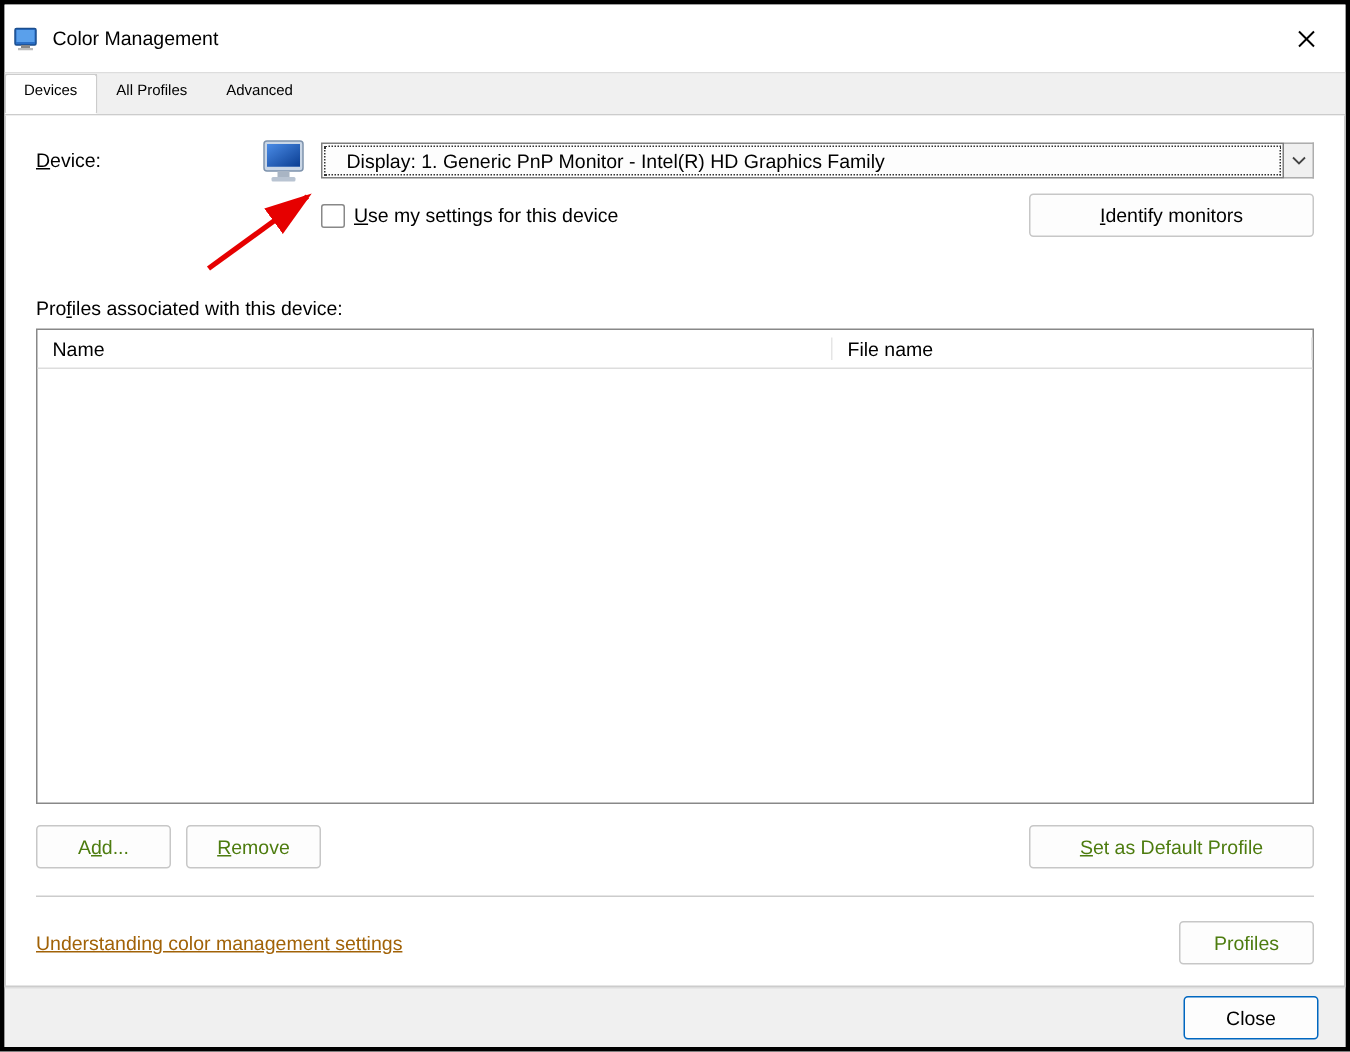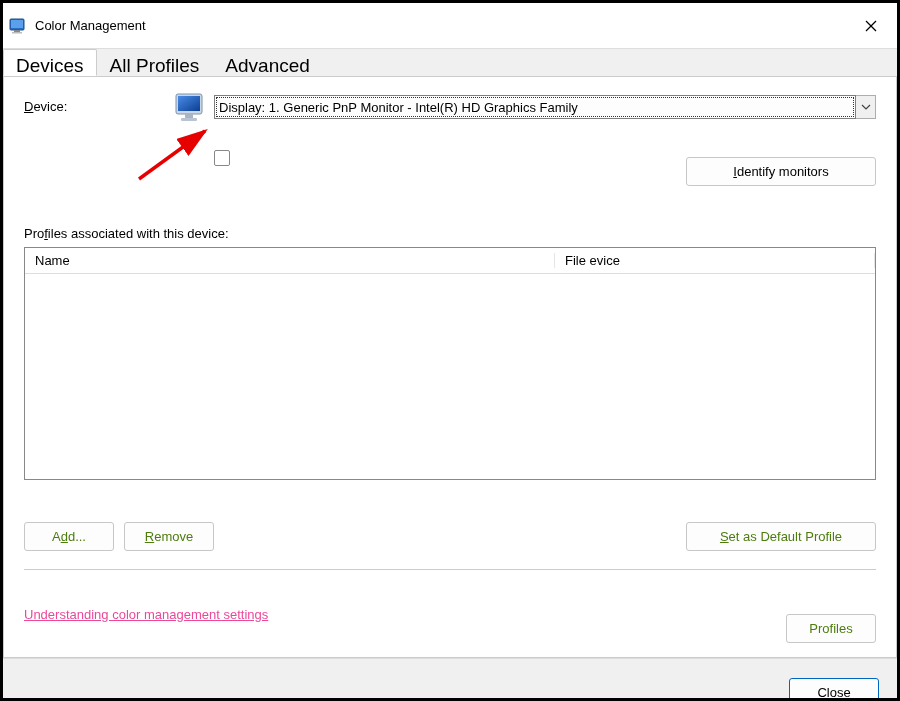--- a/index.html
+++ b/index.html
@@ -40,21 +40,21 @@
     }
 
     .tabs-row {
       display: flex;
       height: 28px;
       background: #f0f0f0;
       border-bottom: 1px solid #ccc;
     }
     .tab {
       padding: 5px 12px 4px 12px;
-      font-size: 19px;
+      font-size: 10px;
       cursor: pointer;
       border: 1px solid transparent;
       position: relative;
     }
     .tab.active {
       background: #fff;
       border: 1px solid #ccc;
       border-bottom: 1px solid #fff;
       border-top-left-radius: 2px;
       border-top-right-radius: 2px;
@@ -82,21 +82,21 @@
 
     .device-right { flex: 1; display: flex; flex-direction: column; }
     .device-dd-row { display: flex; align-items: center; }
     .device-dd {
       flex: 1;
       height: 24px;
       border: 1px solid #7e7e7e;
       background: #fdfdfd;
       display: flex;
       align-items: center;
-      padding: 0 4px;
+      padding: 0 16px;
       font-size: 13px;
       cursor: pointer;
       outline: 1px dotted #333;
       outline-offset: -3px;
     }
     .device-dd-arrow {
       width: 20px; height: 24px; border: 1px solid #adadad; border-left: none;
       display:flex; align-items:center; justify-content:center;
       background: #f0f0f0;
       cursor: pointer;
@@ -115,21 +115,20 @@
     }
     .btn {
       border: 1px solid #c7c7c7;
       background: #fdfdfd;
       padding: 6px 18px;
       font-size: 13px;
       border-radius: 3px;
       cursor: pointer;
       min-width: 90px;
       text-align: center;
-      margin-top: 28px;
     }
     .btn.disabled { color: #4d7c0f; cursor: default; }
     .btn.wide { min-width: 190px; }
     .btn.primary { border: 1px solid #0067c0; }
 
     .profiles-label { margin-top: 40px; }
     .table {
       margin-top: 6px;
       border: 1px solid #888;
       flex: 1;
@@ -155,21 +154,21 @@
       display: flex;
       gap: 10px;
       margin-top: 14px;
       align-items: center;
     }
     .button-row .spacer { flex: 1; }
 
     .hr { border: none; border-top: 1px solid #ccc; margin-top: 18px; }
 
     .link-row { display:flex; align-items:center; margin-top: 16px; }
-    .link { color: #ec4899; text-decoration: underline; font-size: 13px; cursor: pointer; }
+    .link { color: #a16207; text-decoration: underline; font-size: 13px; cursor: pointer; }
 
     .footer {
       position: absolute;
       bottom: 0; left: 0; right: 0;
       height: 40px;
       background: #f0f0f0;
       border-top: 1px solid #ddd;
       display: flex; align-items: center; justify-content: flex-end;
       padding: 0 18px;
     }
@@ -238,36 +237,39 @@
           </div>
           <div class="device-dd-arrow">
             <svg width="10" height="6" viewBox="0 0 10 6">
               <path d="M1 1 L5 5 L9 1" fill="none" stroke="#444" stroke-width="1.2"></path>
             </svg>
           </div>
         </div>
         <div class="use-row">
           <div class="checkbox-wrap">
             <div class="checkbox"></div>
+            <span>
+              <u>U</u><span>se my settings for this device</span>
+            </span>
           </div>
           <div class="btn wide">
             <u>I</u><span>dentify monitors</span>
           </div>
         </div>
       </div>
     </div>
 
     <div class="profiles-label">
       <span>Pro</span><u>f</u><span>iles associated with this device:</span>
     </div>
 
     <div class="table">
       <div class="thead">
         <div class="th">Name</div>
-        <div class="th">File evice</div>
+        <div class="th">File name</div>
       </div>
       <div style="flex:1;"></div>
     </div>
 
     <div class="button-row">
       <div class="btn disabled">
         <span>A</span><u>d</u><span>d...</span>
       </div>
       <div class="btn disabled">
         <u>R</u><span>emove</span>

